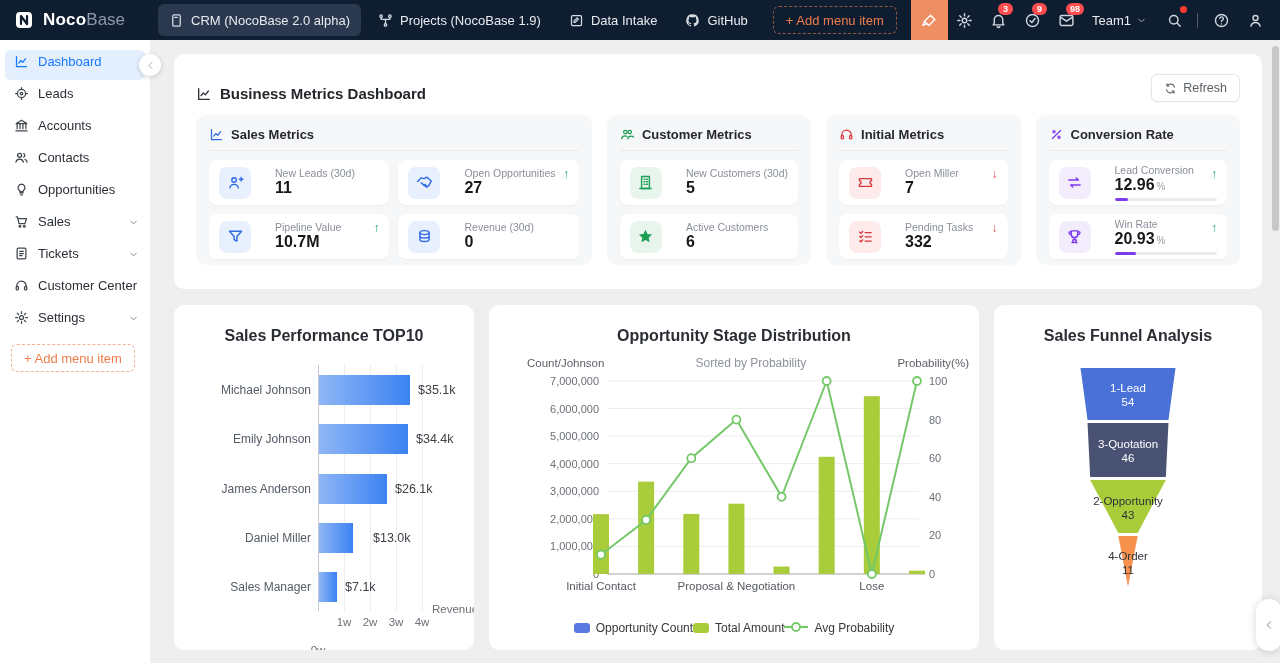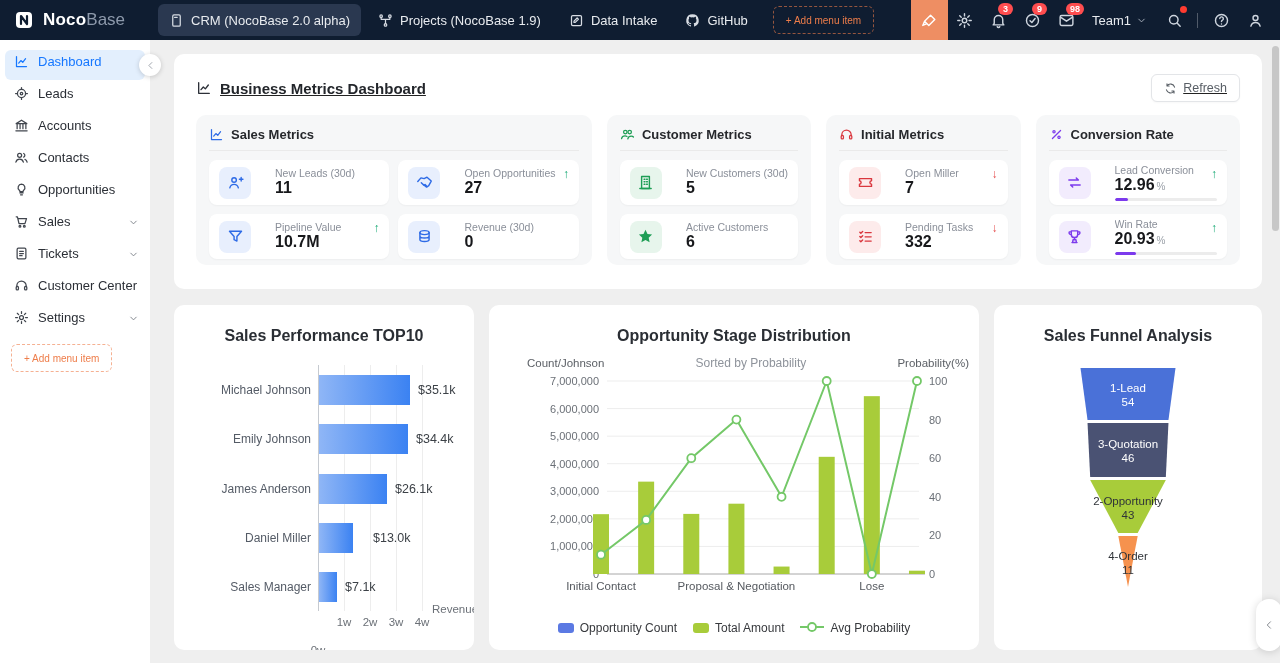--- a/index.html
+++ b/index.html
@@ -10,21 +10,21 @@
   .navbar { height:40px; background:#0f1d31; display:flex; align-items:center; color:#e8ebef; font-size:13px; }
   .brand { display:flex; align-items:center; gap:7px; padding:0 14px 0 12px; min-width:158px; cursor:pointer; }
   .brand svg { display:block; }
   .brand-bold { font-weight:bold; font-size:17px; color:#fff; letter-spacing:.2px; }
   .brand-light { font-size:17px; color:#8d99ab; font-weight:300; }
   .nav-tabs { display:flex; align-items:center; gap:6px; }
   .tab { display:flex; align-items:center; gap:7px; height:30px; padding:16px 11px; border-radius:6px; cursor:pointer; white-space:nowrap; color:#e8ebef; }
   .tab.active { background:#2a3850; }
   .tab .ticon { width:15px; height:15px; color:#d7dce3; }
   .ticon svg, .nicon svg, .sicon svg, .gicon svg, .stat-ic svg, .hicon svg { width:100%; height:100%; display:block; }
-  .add-menu { background:transparent; border:1px dashed rgba(238,125,74,.6); color:#ee7d4a; border-radius:6px; font-size:10px; cursor:pointer; font-family:inherit; }
+  .add-menu { background:transparent; border:1px dashed rgba(238,125,74,.6); color:#ee7d4a; border-radius:6px; font-size:13px; cursor:pointer; font-family:inherit; }
   .top-add { height:28px; padding:0 12px; margin-left:14px; white-space:nowrap; }
   .nav-right { margin-left:auto; display:flex; align-items:center; height:40px; }
   .nav-btn { position:relative; width:34px; height:40px; background:transparent; border:none; color:#cfd6df; display:flex; align-items:center; justify-content:center; cursor:pointer; }
   .nav-btn .nicon { width:17px; height:17px; }
   .nav-btn.orange { width:37px; background:#ee8e63; color:#fff; }
   .badge { position:absolute; top:3px; left:16px; background:#ff4d4f; color:#fff; font-size:9px; line-height:12px; min-width:15px; padding:0 4px; border-radius:8px; text-align:center; font-weight:bold; }
   .dot { position:absolute; top:6px; right:4px; width:7px; height:7px; border-radius:50%; background:#ff3b30; }
   .team { display:flex; align-items:center; gap:5px; padding:0 10px 0 8px; cursor:pointer; white-space:nowrap; }
   .team .nicon { width:11px; height:11px; color:#aeb6c2; }
   .vdiv { width:1px; height:15px; background:rgba(255,255,255,.28); margin:0 6px; }
@@ -39,21 +39,21 @@
   .side-item.active .sicon { color:#1677ff; }
   .side-item .caret { margin-left:auto; width:11px; height:11px; color:#7a7f87; }
   .side-add { height:28px; margin:8px 4px 0 6px; padding:0 12px; display:block; }
   .collapse-btn { position:absolute; right:-11px; top:14px; width:22px; height:22px; border-radius:50%; background:#fff; border:none; box-shadow:0 1px 5px rgba(0,0,0,.18); color:#9aa0a8; cursor:pointer; display:flex; align-items:center; justify-content:center; z-index:5; }
   .collapse-btn .nicon { width:11px; height:11px; }
 
   .content { flex:1; padding:14px 18px 0 24px; background:#efefef; overflow:hidden; }
 
   
   .panel { background:#fff; border-radius:10px; height:235px; padding:20px 22px 0 22px; }
-  .panel-head { display:flex; align-items:center;text-decoration:underline; }
+  .panel-head { display:flex; align-items:flex-end; }
   .panel-title { display:flex; align-items:center; gap:8px; font-size:15px; font-weight:bold; color:#23262b; }
   .panel-title .hicon { width:16px; height:16px; color:#2c3038; }
   .refresh-btn { margin-left:auto; display:flex; align-items:center; gap:6px; background:#fff; border:1px solid #e3e5e8; border-radius:6px; height:28px; padding:0 12px; font-size:12.5px; color:#595f66; cursor:pointer; font-family:inherit; box-shadow:0 1px 2px rgba(0,0,0,.03); }
   .refresh-btn .nicon { width:13px; height:13px; }
   .groups { display:flex; gap:15px; margin-top:13px; }
   .group { background:#f6f7f8; border-radius:10px; height:150px; padding:10px 13px; }
   .group-head { display:flex; align-items:center; gap:7px; font-size:13px; font-weight:bold; color:#26282c; padding-top:2px; }
   .group-head .gicon { width:15px; height:15px; }
   .group-div { border-bottom:1px solid #eaeaea; margin:8px 0 9px 0; }
   .stats-grid { display:grid; grid-template-columns:1fr 1fr; gap:9px; }
@@ -72,21 +72,21 @@
   
   .charts { display:flex; gap:15px; margin-top:16px; height:345px; }
   .chart-card { background:#fff; border-radius:10px; position:relative; overflow:hidden; }
   .chart-card h3 { text-align:center; font-size:16px; font-weight:bold; color:#2a2e34; margin-top:22px; }
   #card1 { width:300px; flex:none; }
   #card2 { width:490px; flex:none; }
   #card3 { flex:1; }
   .abs { position:absolute; }
   .c2head { position:absolute; top:51px; left:38px; right:10px; display:flex; align-items:baseline; font-size:11.5px; color:#5c6066; }
   .c2sub { flex:1; text-align:center; font-size:12px; color:#8e939b; }
-  .legend { position:absolute; top:316px; left:0; right:0; display:flex; justify-content:center; gap:16px; font-size:12px; color:#37393d; align-items:center; }
+  .legend { position:absolute; top:316px; left:0; right:0; display:flex; justify-content:center; gap:0; font-size:12px; color:#37393d; align-items:center; }
   .legend .litem { display:flex; align-items:center; gap:6px; cursor:pointer; }
   .c1name { position:absolute; width:137px; text-align:right; font-size:12px; color:#545b66; line-height:30px; height:30px; left:0; white-space:nowrap; }
   .c1bar { position:absolute; height:30px; background:linear-gradient(90deg,#8fb6f6,#3b82f2); }
   .c1val { position:absolute; font-size:12.5px; color:#3c4147; line-height:30px; white-space:nowrap; }
   .c1grid { position:absolute; width:1px; top:60px; height:246px; background:#ededed; }
   .c1grid.axis { background:#c6cad0; }
   .c1tick { position:absolute; top:311px; width:30px; text-align:center; font-size:11.5px; color:#6b7077; }
   .c1axisname { position:absolute; top:298px; font-size:11.5px; color:#6b7077; white-space:nowrap; }
 
   

